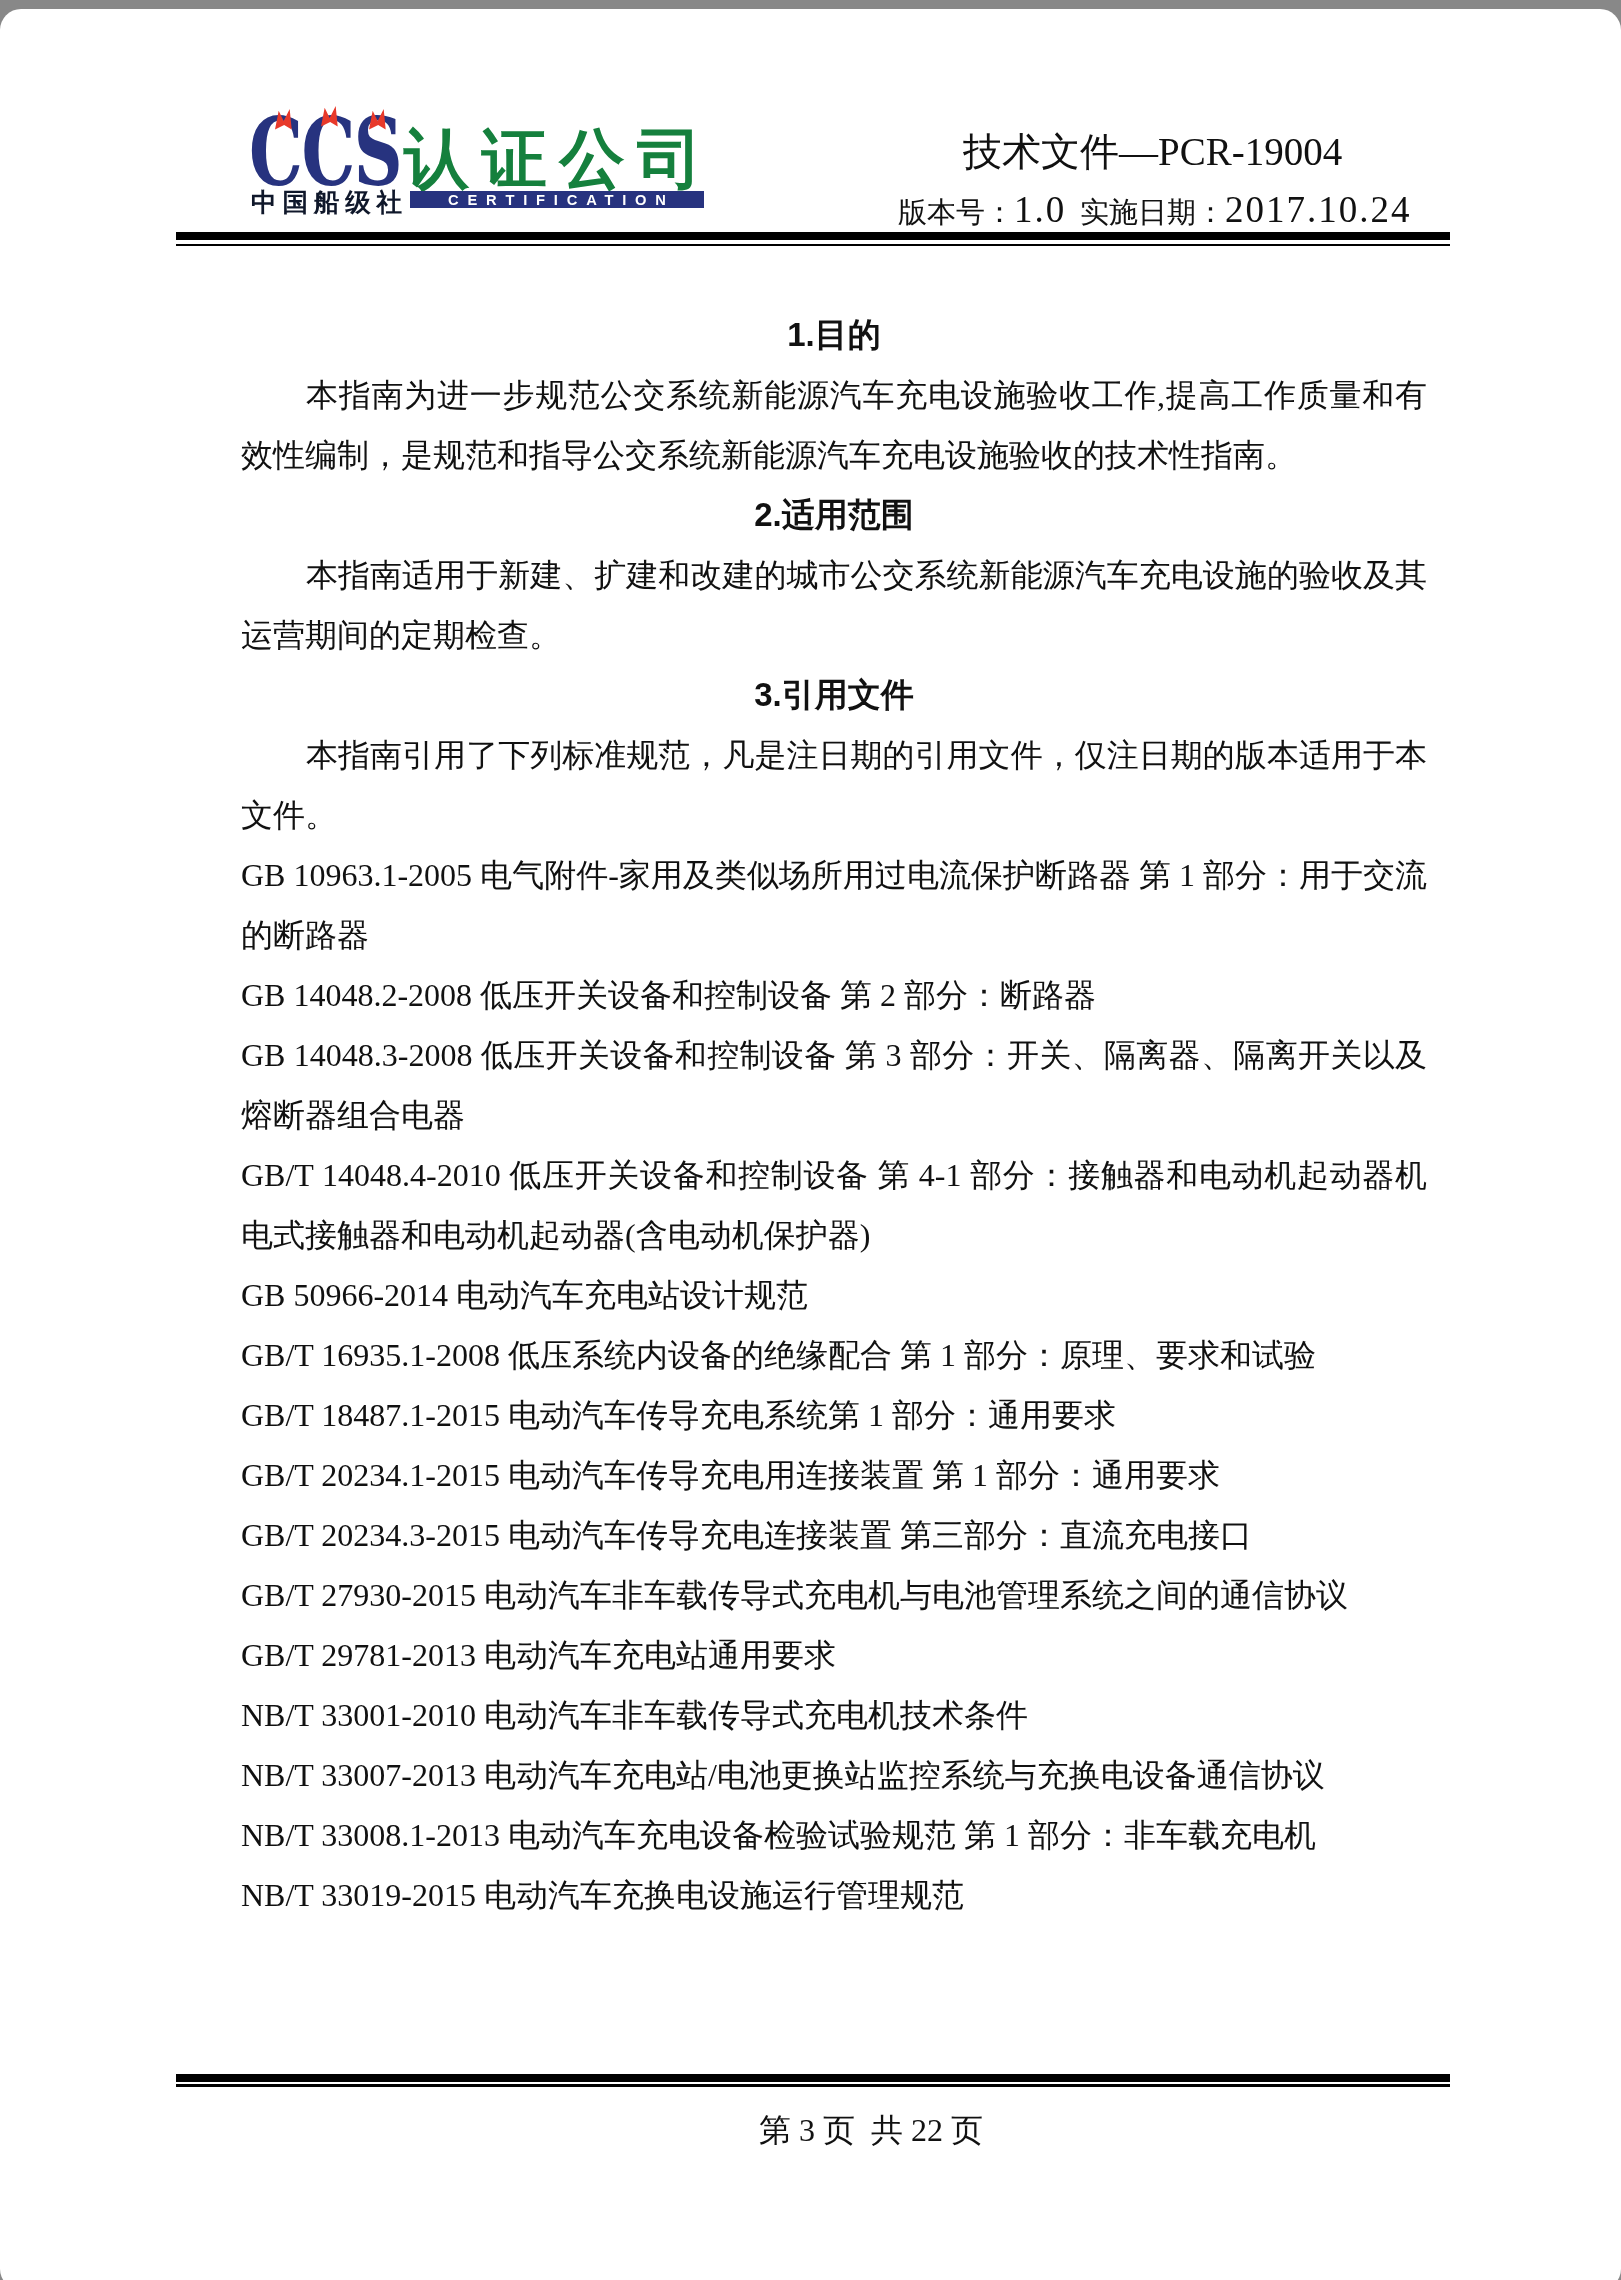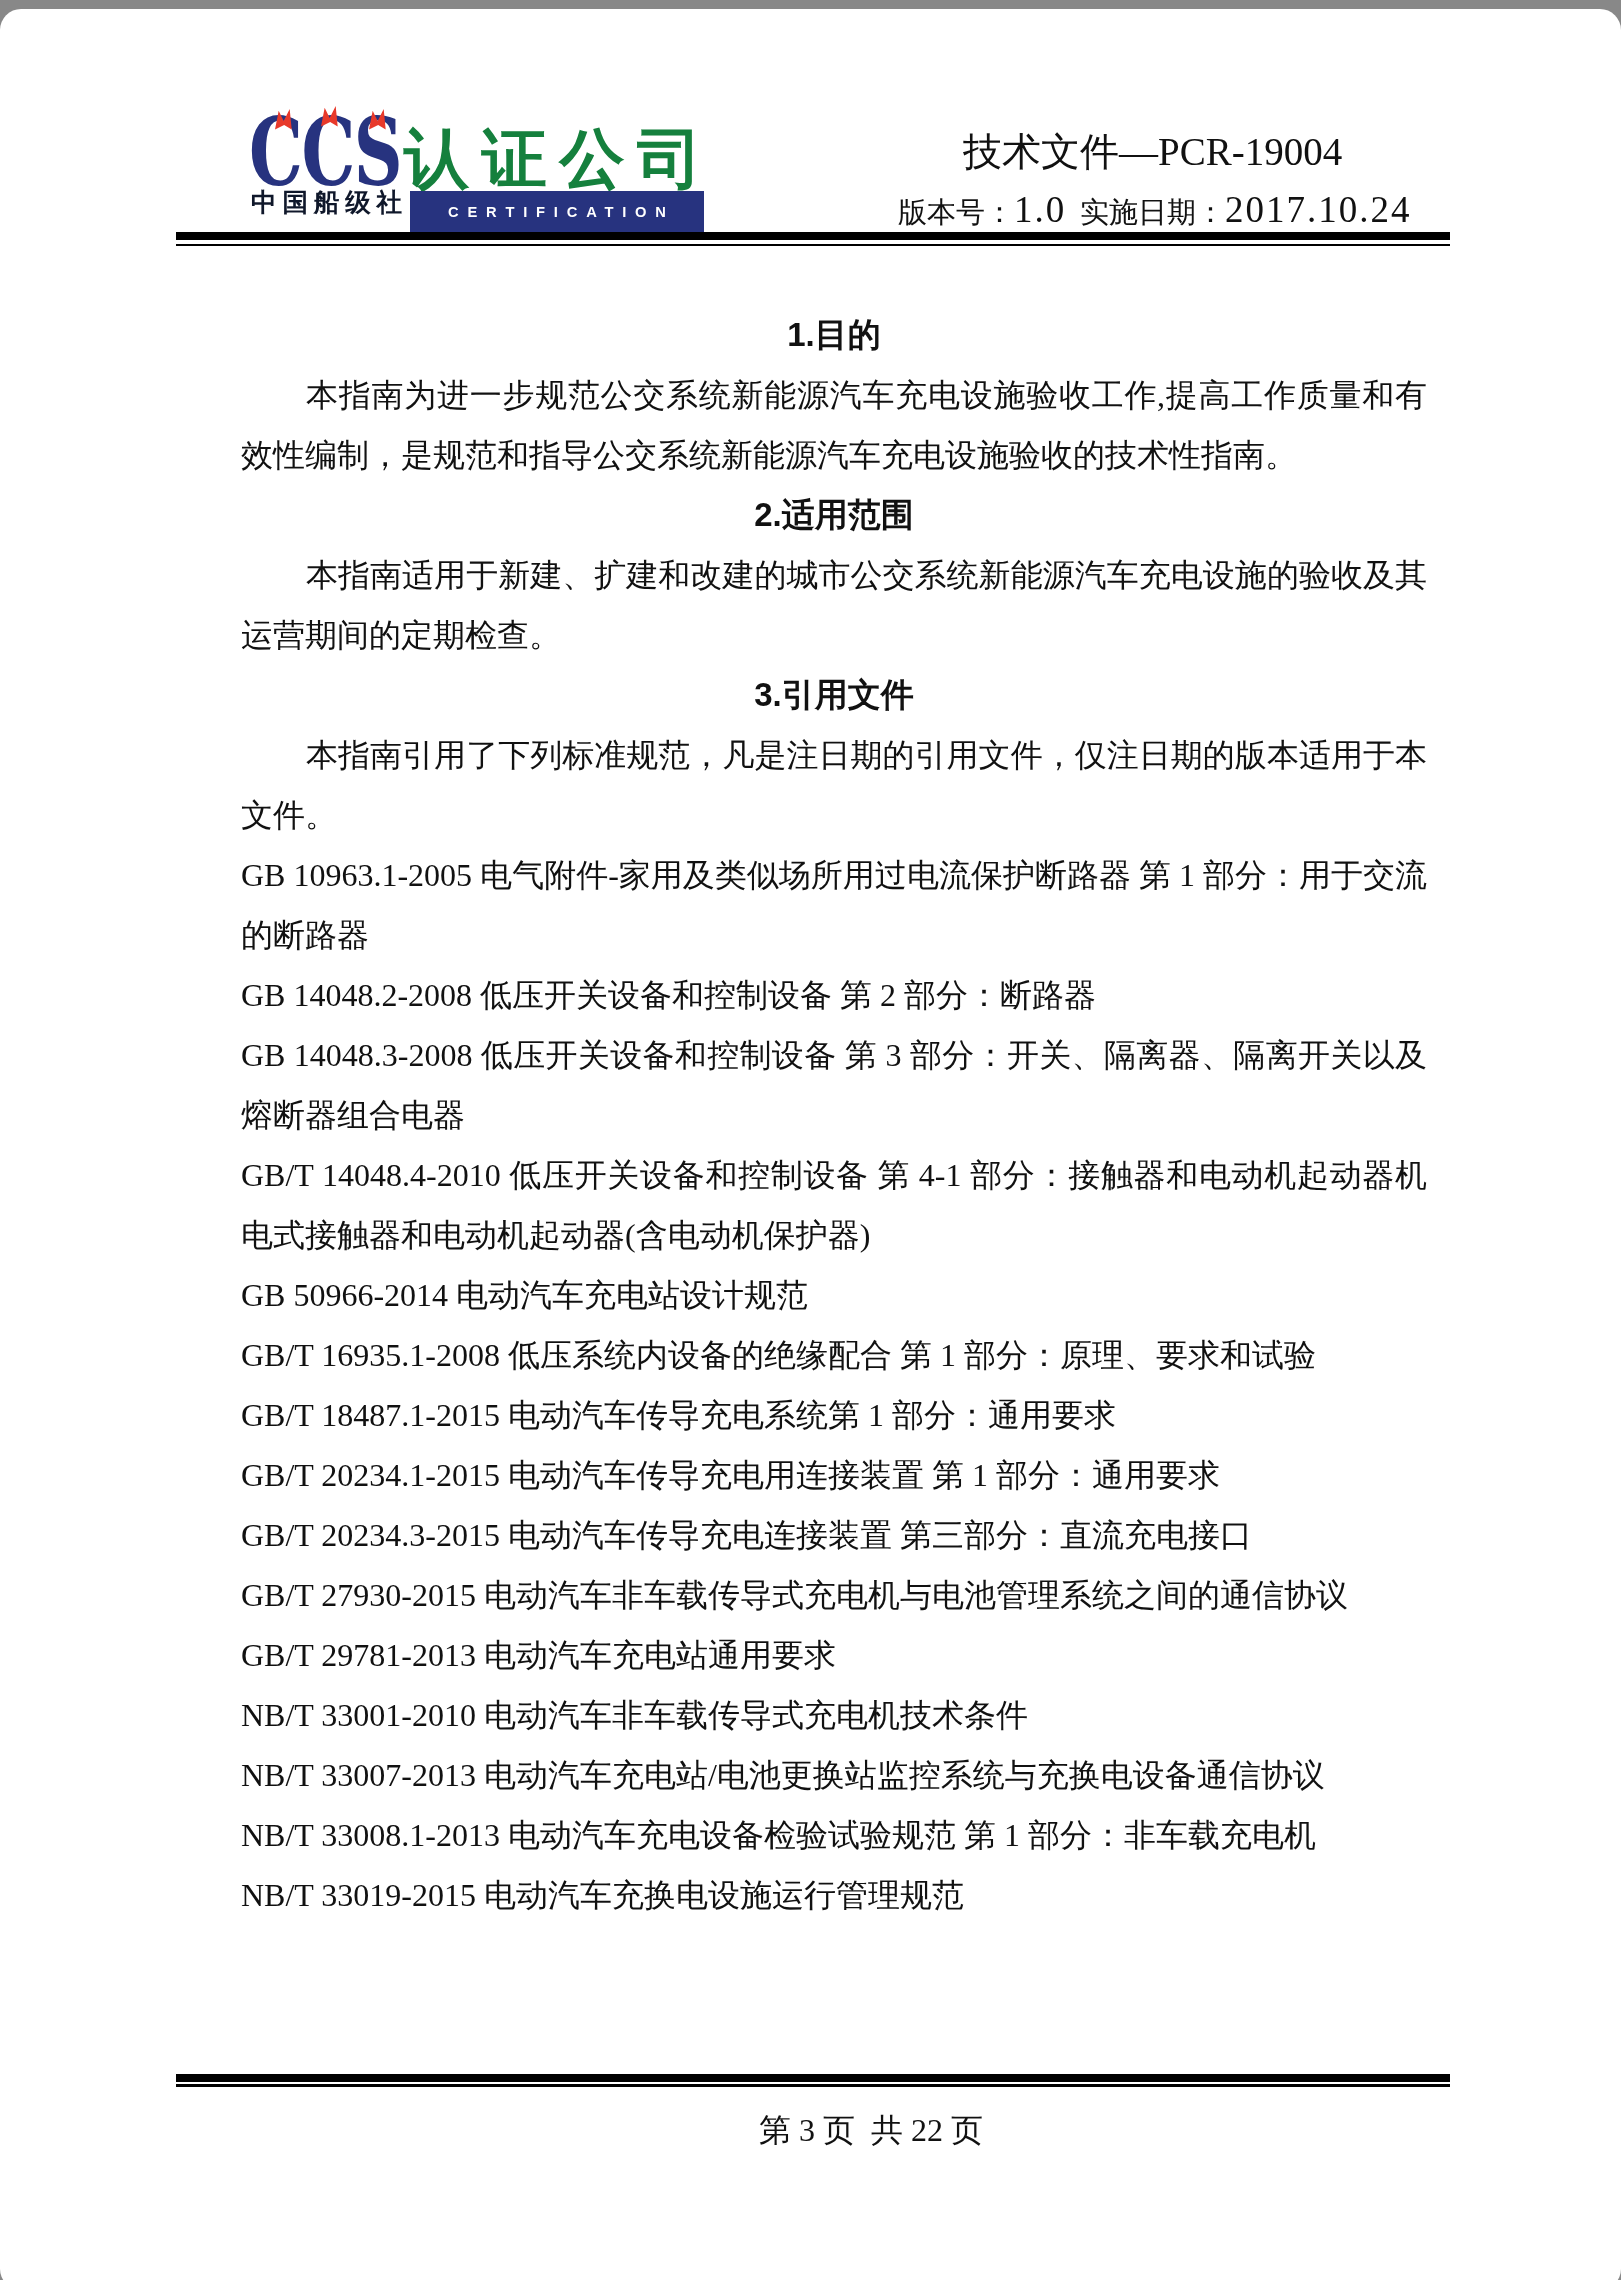--- a/index.html
+++ b/index.html
@@ -40,21 +40,21 @@
     letter-spacing:12.7px;color:#15803d;white-space:nowrap;
   }
   .cname{
     position:absolute;left:251px;top:181px;
     font-family:Liberation Serif, serif;
     font-weight:bold;font-size:25.5px;line-height:1;
     letter-spacing:5.9px;color:#0f172a;white-space:nowrap;
   }
   .certbar{
     position:absolute;left:410px;top:182px;
-    width:294px;height:41px;background:#27337f;
+    width:294px;height:17px;background:#27337f;
     display:flex;align-items:center;justify-content:center;
   }
   .certbar span{
     font-family:"Liberation Sans", sans-serif;
     font-weight:bold;font-size:14.7px;color:#ffffff;
     letter-spacing:8.8px;white-space:nowrap;padding-left:8.8px;
   }
   
   .doc-title{
     position:absolute;left:963px;top:123px;

